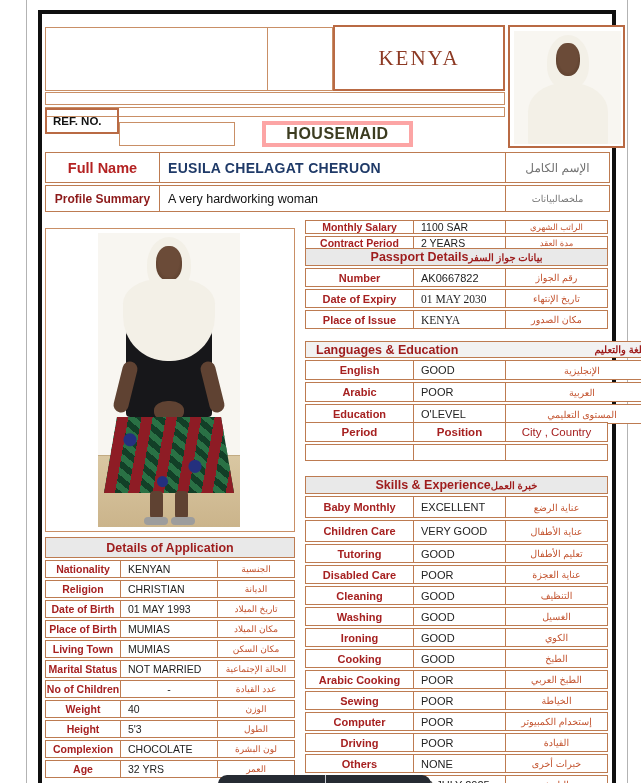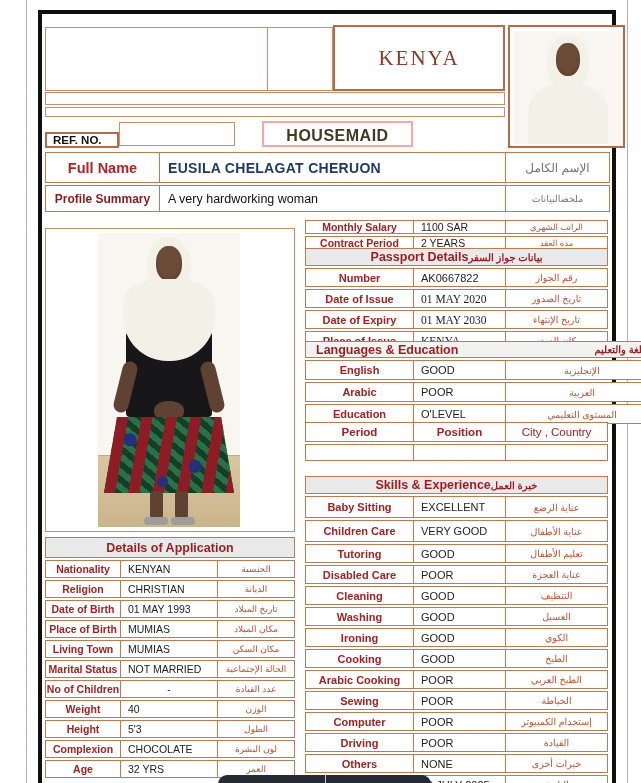--- a/index.html
+++ b/index.html
@@ -9,21 +9,21 @@
 
   
   .edge-line{width:1px;background:#b3b3b3;top:0;height:783px;}
   #page-border{left:38px;top:10px;width:578px;height:790px;border:4px solid #101010;background:#ffffff;}
 
   
   .obox{border:1px solid #c98f66;background:#fff;}
   .obox2{border:2px solid #b96a44;background:#fff;}
   #kenya-box{display:flex;align-items:center;justify-content:center;}
   #kenya-box .t{font-family:"Liberation Serif", serif;font-size:21px;letter-spacing:2px;color:#8d3a24;}
-  #housemaid-box{display:flex;align-items:flex-end;justify-content:center;border:2px solid #fca5a5;}
+  #housemaid-box{display:flex;align-items:flex-end;justify-content:center;border:4px solid #fca5a5;}
   #housemaid-box .t{font-weight:bold;font-size:16px;color:#3c3c20;letter-spacing:.5px;}
   #refno-box{display:flex;align-items:center;padding-left:6px;border:2px solid #b96a44;}
   #refno-box .t{font-weight:bold;font-size:11.5px;color:#111;}
 
   
   .row{display:flex;align-items:stretch;border:1px solid #bd7b51;background:#fff;margin-bottom:2px;}
   .c{display:flex;align-items:center;box-sizing:border-box;overflow:hidden;white-space:nowrap;}
   .c1{justify-content:center;color:#a62121;font-weight:bold;font-size:11px;}
   .c2{justify-content:flex-start;padding-left:7px;border-left:1px solid #bd7b51;border-right:1px solid #bd7b51;
       font-size:11px;color:#222;}
@@ -95,21 +95,21 @@
     <div class="photo" style="width:107px;height:113px">
       <div class="pp hijab" style="left:33px;top:4px;width:42px;height:54px;border-radius:50% 50% 42% 42%"></div>
       <div class="pp skin shade" style="left:42px;top:12px;width:24px;height:33px;border-radius:46%"></div>
       <div class="pp hijab" style="left:14px;top:52px;width:80px;height:64px;border-radius:45% 45% 8% 8%"></div>
     </div>
   </div>
 
   <div class="abs obox" style="left:45px;top:92px;width:460px;height:13px"></div>
   <div class="abs obox" style="left:45px;top:107px;width:460px;height:10px"></div>
 
-  <div class="abs" id="refno-box" style="left:45px;top:132px;width:74px;height:16px">
+  <div class="abs" id="refno-box" style="left:45px;top:108px;width:74px;height:26px">
     <span class="t">REF. NO.</span>
   </div>
   <div class="abs obox" style="left:119px;top:122px;width:116px;height:24px;display:flex;align-items:center;padding-left:6px;font-size:11px"></div>
   <div class="abs" id="housemaid-box" style="left:262px;top:121px;width:151px;height:26px">
     <span class="t">HOUSEMAID</span>
   </div>
 
   <div class="abs nrow" style="left:45px;top:152px;width:565px;height:31px">
     <div class="nc1" style="color:#b42222;font-weight:bold;font-size:14.5px">Full Name</div>
     <div class="nc2" style="color:#1f3a68;font-weight:bold;font-size:14px;letter-spacing:.3px">EUSILA CHELAGAT CHERUON</div>
@@ -228,25 +228,20 @@
     <div class="sec-hdr" style="height:16px">
       <span class="en">Passport Details</span>
       <span class="ar">بيانات جواز السفر</span>
     </div>
     <div>
 
     <div class="row" style="height:17px">
           <div class="c c1">Number</div>
           <div class="c c2">AK0667822</div>
           <div class="c c3">رقم الجواز</div>
-        </div>
-        <div class="row" style="height:17px">
-          <div class="c c1">Date of Issue</div>
-          <div class="c c2 serif">01 MAY 2020</div>
-          <div class="c c3">تاريخ الصدور</div>
         </div>
         <div class="row" style="height:17px">
           <div class="c c1">Date of Expiry</div>
           <div class="c c2 serif">01 MAY 2030</div>
           <div class="c c3">تاريخ الإنتهاء</div>
         </div>
         <div class="row" style="height:17px">
           <div class="c c1">Place of Issue</div>
           <div class="c c2 serif">KENYA</div>
           <div class="c c3">مكان الصدور</div>
@@ -296,21 +291,21 @@
   </div>
 
   <div class="abs rt" style="left:305px;top:476px;width:303px">
     <div class="sec-hdr" style="height:16px">
       <span class="en">Skills &amp; Experience</span>
       <span class="ar">خبرة العمل</span>
     </div>
     <div id="skills-rows">
 
     <div class="row" style="height:17px">
-          <div class="c c1">Baby Sitting</div>
+          <div class="c c1">Baby Monthly</div>
           <div class="c c2">EXCELLENT</div>
           <div class="c c3">عناية الرضع</div>
         </div>
         <div class="row" style="height:17px">
           <div class="c c1">Children Care</div>
           <div class="c c2">VERY GOOD</div>
           <div class="c c3">عناية الأطفال</div>
         </div>
         <div class="row" style="height:17px">
           <div class="c c1">Tutoring</div>

